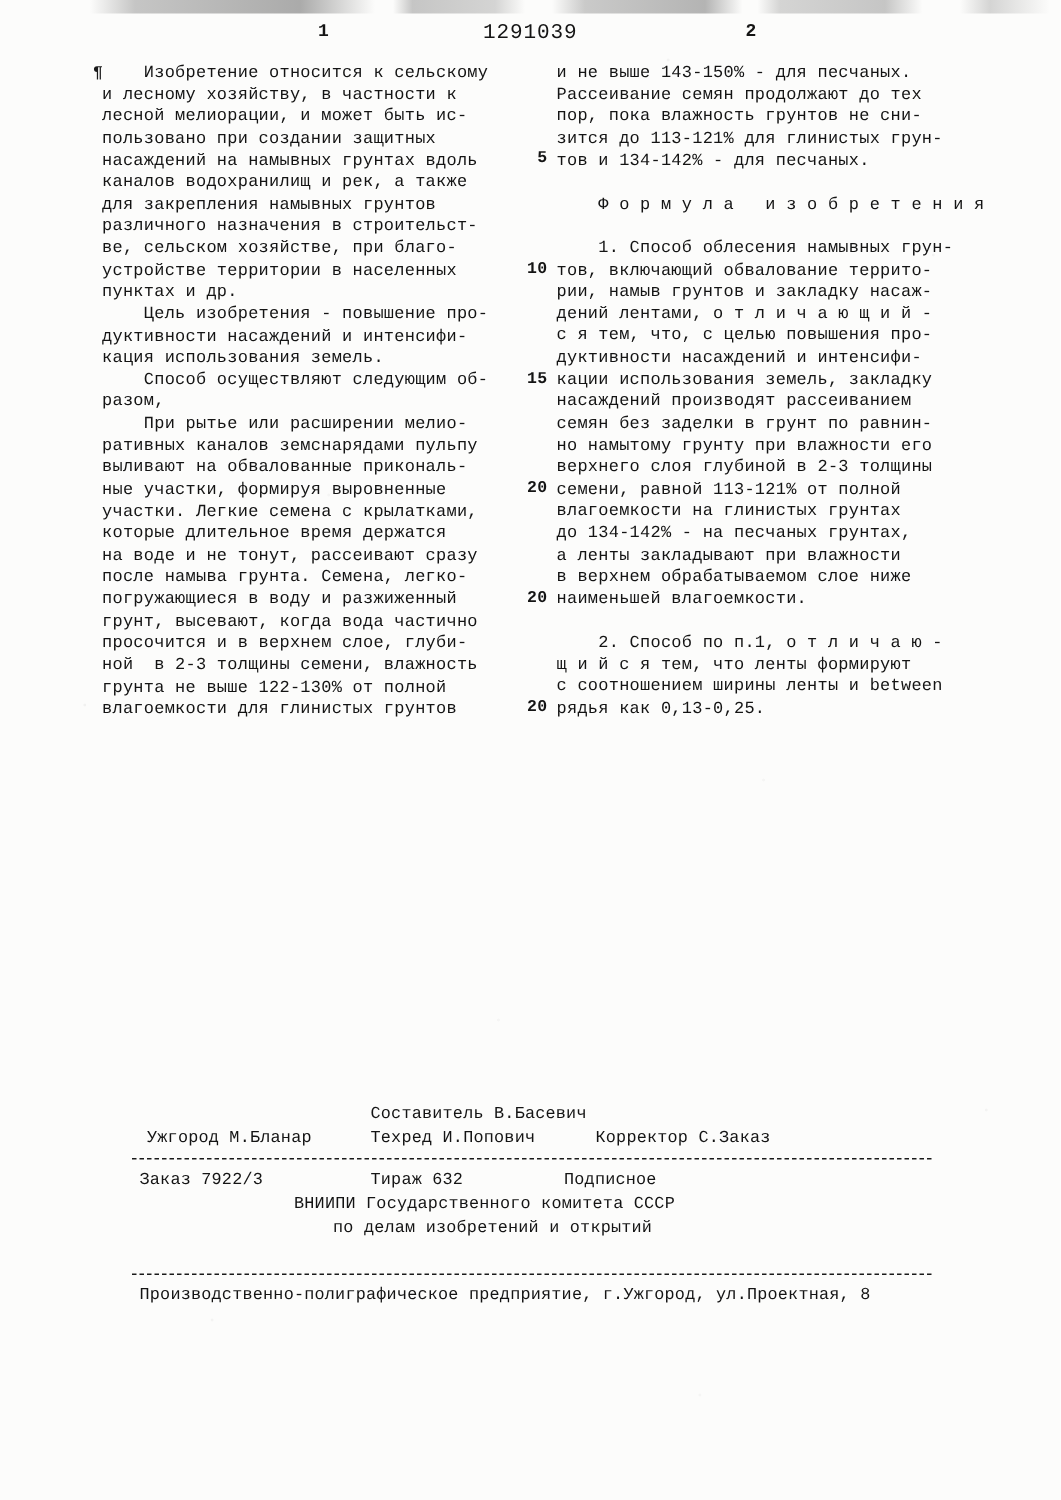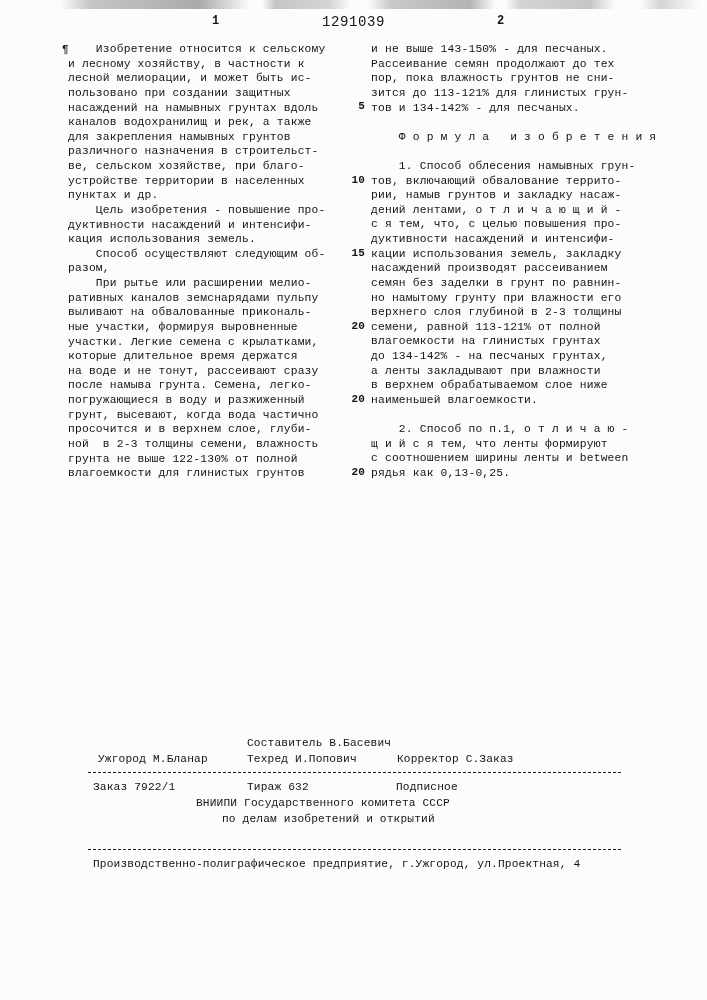--- a/index.html
+++ b/index.html
@@ -161,21 +161,21 @@
 
   .footer-credits-compiler { left: 247px; top: 0px; }
   .footer-credits-editor   { left: 98px;  top: 16px; }
   .footer-credits-techred  { left: 247px; top: 16px; }
   .footer-credits-corrector{ left: 397px; top: 16px; }
 
   .rule-1 { left: 88px; top: 36px; width: 533px; }
 
   .footer-order    { left: 93px;  top: 44px; }
   .footer-tirazh   { left: 247px; top: 44px; text-align: right; }
-  .footer-podpis   { left: 396px; top: 44px; }
+  .footer-podpis   { left: 376px; top: 44px; }
   .footer-vniipi   { left: 196px; top: 60px; }
   .footer-podelam  { left: 222px; top: 76px; }
   .footer-address  { left: 200px; top: 92px; }
 
   .rule-2 { left: 88px; top: 113px; width: 533px; }
 
   .footer-printer { left: 93px; top: 121px; }
 </style>
 </head>
 <body>
@@ -207,25 +207,25 @@
     </div>
 
   <div class="footer">
     <span class="footer-line footer-credits-compiler">Составитель В.Басевич</span>
     <span class="footer-line footer-credits-editor">Ужгород М.Бланар</span>
     <span class="footer-line footer-credits-techred">Техред И.Попович</span>
     <span class="footer-line footer-credits-corrector">Корректор С.Заказ</span>
 
     <div class="dashed-rule rule-1"></div>
 
-    <span class="footer-line footer-order">Заказ 7922/1</span>
+    <span class="footer-line footer-order">Заказ 7922/3</span>
     <span class="footer-line footer-tirazh">Тираж 632</span>
     <span class="footer-line footer-podpis">Подписное</span>
     <span class="footer-line footer-podelam">по делам изобретений и открытий</span>
     <span class="footer-line footer-vniipi">ВНИИПИ Государственного комитета СССР</span>
 
     <div class="dashed-rule rule-2"></div>
 
-    <span class="footer-line footer-printer">Производственно-полиграфическое предприятие, г.Ужгород, ул.Проектная, 4</span>
+    <span class="footer-line footer-printer">Производственно-полиграфическое предприятие, г.Ужгород, ул.Проектная, 8</span>
   </div>
 
   <div class="speckle"></div>
 </div>
 
 </body></html>

